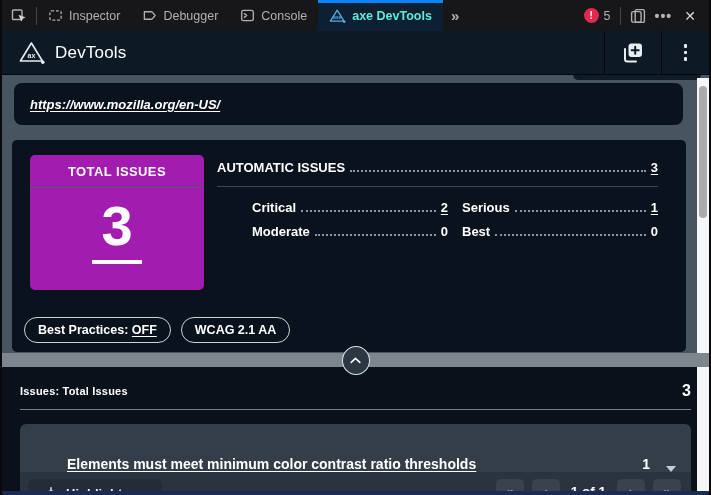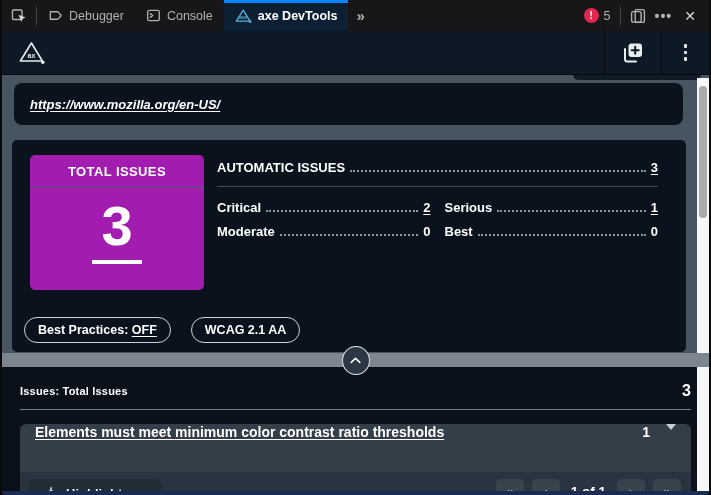--- a/index.html
+++ b/index.html
@@ -11,21 +11,21 @@
 
   
   .tabbar {
     position:absolute; top:0; left:0; right:0; height:31px;
     background:#17171a; color:#b1b1b3; font-size:12.5px;
     display:flex; align-items:stretch;
   }
   .tabbar .tool-btn { display:flex; align-items:center; padding:0 9px; }
   .vsep { width:1px; height:18px; background:#45454b; align-self:center; }
   .tab { display:flex; align-items:center; gap:6px; padding:0 11px; cursor:default; white-space:nowrap; }
-  .tab.active { background:#0d2033; color:#ffffff; font-weight:bold; box-shadow: inset 0 3px 0 0 #0a84ff; }
+  .tab.active { background:#0d2033; color:#5eead4; font-weight:bold; box-shadow: inset 0 3px 0 0 #0a84ff; }
   .overflow-chevrons { display:flex; align-items:center; font-size:15px; font-weight:bold; padding:0 8px; letter-spacing:-2px; }
   .tab-right { margin-left:auto; display:flex; align-items:center; gap:9px; padding-right:10px; }
   .err-group { display:flex; align-items:center; gap:5px; }
   .err-badge { width:15px; height:15px; border-radius:50%; background:#e22850; color:#fff;
     font-size:10px; font-weight:bold; display:flex; align-items:center; justify-content:center; }
   .menu-dots { font-size:14px; letter-spacing:1px; font-weight:bold; color:#b1b1b3; }
   .close-x { font-size:14px; color:#d7d7db; padding:0 3px; }
 
   
   .axe-header {
@@ -55,43 +55,43 @@
   .total-num { color:#fff; font-size:56px; font-weight:600; line-height:1.05;
     border-bottom:4px solid #fff; padding:0 9px 4px; }
 
   .stats { position:absolute; top:20px; left:205px; right:28px; color:#fff; font-size:13px; font-weight:bold; }
   .stat-row { display:flex; align-items:flex-end; }
   .leader { flex:1; border-bottom:2px dotted #8d97a1; margin:0 5px 3px; }
   .stat-val { text-align:right; }
   .u { text-decoration:underline; text-underline-offset:2px; }
   .stats-hr { border:none; border-top:1px solid #3d4a56; margin:11px 0 13px; }
   .sev-grid { display:flex; flex-direction:column; gap:9px; }
-  .sev-row { display:flex; }
+  .sev-row { display:flex;margin-left:35px; }
   .sev-cell { flex:1; display:flex; align-items:flex-end; }
   .sev-cell + .sev-cell { margin-left:14px; }
 
-  .pill-row { position:absolute; left:12px; bottom:9px; display:flex; gap:20px; }
+  .pill-row { position:absolute; left:12px; bottom:9px; display:flex; gap:10px; }
   .pill { border:1.5px solid #cdd3d8; border-radius:14px; background:transparent;
     color:#fff; font-size:12.5px; font-weight:bold; padding:5px 13px; font-family:inherit; }
 
   
   .splitter { position:absolute; top:353px; left:0; right:0; height:14px; background:#7d868e; z-index:5; }
   .collapse-btn { position:absolute; top:346px; left:50%; transform:translateX(-50%);
     width:28px; height:29px; border-radius:50%; background:#2b3844; border:1.5px solid #dfe3e7;
     display:flex; align-items:center; justify-content:center; z-index:6; }
 
   
   .issues { position:absolute; top:367px; left:0; right:0; bottom:0; background:#0a111a; color:#fff; }
   .issues-head { display:flex; justify-content:space-between; align-items:center; padding:15px 18px 9px; }
   .issues-title { font-size:11px; font-weight:bold; letter-spacing:.2px; }
   .issues-count { font-size:16px; font-weight:bold; }
   .issues-hr { border:none; border-top:1px solid #767f88; margin:0 18px; }
   .issue-card { position:absolute; top:57px; left:18px; right:18px; bottom:-10px;
     background:#333e49; border-radius:6px; overflow:hidden; }
-  .issue-title-row { height:48px; display:flex; align-items:flex-start; padding:0 15px; }
+  .issue-title-row { height:48px; display:flex; align-items:flex-end; padding:0 15px;margin-left:32px; }
   .issue-title { font-size:14px; font-weight:bold; text-decoration:underline; text-underline-offset:2px; flex:1; padding-right:10px; }
   .issue-count { font-size:14px; font-weight:bold; margin-right:16px; }
   .tri-down { width:0; height:0; border-left:5px solid transparent; border-right:5px solid transparent; border-top:6px solid #c7ced6; }
   .issue-toolbar { position:absolute; top:48px; left:0; right:0; bottom:0; background:#2a3440;
     display:flex; align-items:flex-start; padding:7px 10px 0 8px; }
   .hl-btn { display:flex; align-items:center; gap:8px; background:#222d38; border:none; border-radius:6px;
     color:#e8edf2; font-size:13px; font-weight:bold; padding:7px 40px 7px 16px; font-family:inherit; }
   .pager { margin-left:auto; display:flex; align-items:center; gap:8px; }
   .pg-btn { width:28px; height:24px; background:#39434e; border:none; border-radius:5px;
     color:#97a1ab; font-size:13px; font-weight:bold; display:flex; align-items:center; justify-content:center; font-family:inherit; }
@@ -115,20 +115,28 @@
     <div class="tool-btn">
       <span>
         <svg width="16" height="16" viewBox="0 0 16 16" fill="none">
           <rect x="1.5" y="2" width="9.5" height="9.5" rx="1" stroke="#b1b1b3" stroke-width="1.4"></rect>
           <path d="M7.5 6.8 L14.6 9.6 L11.6 10.8 L10.4 13.8 Z" fill="#d7d7db"></path>
         </svg>
       </span>
     </div>
     <div class="vsep"></div>
 
+    <div class="tab">
+      <span>
+        <svg width="15" height="15" viewBox="0 0 16 16" fill="none">
+          <rect x="2" y="3" width="12" height="10" rx="1.5" stroke="#b1b1b3" stroke-width="1.4" stroke-dasharray="3 2"></rect>
+        </svg>
+      </span>
+      <span>Inspector</span>
+    </div>
 
     <div class="tab">
       <span>
         <svg width="15" height="15" viewBox="0 0 16 16" fill="none">
           <path d="M2.5 4 H10 a1.5 1.5 0 0 1 1.2 .6 L14 8 L11.2 11.4 a1.5 1.5 0 0 1 -1.2 .6 H2.5 Z" stroke="#b1b1b3" stroke-width="1.4" stroke-linejoin="round"></path>
         </svg>
       </span>
       <span>Debugger</span>
     </div>
 
@@ -177,20 +185,21 @@
 
   <div class="axe-header">
     <div class="brand">
       <span>
         <svg width="28" height="26" viewBox="0 0 28 26" fill="none">
           <path d="M13.4 3 L24.4 21 H2.4 Z" stroke="#e8edf2" stroke-width="1.6" stroke-linejoin="round"></path>
           <text x="13.4" y="18.4" font-size="7" fill="#e8edf2" text-anchor="middle" font-family="Liberation Sans, sans-serif" font-weight="bold">ax</text>
           <circle cx="24.8" cy="22.2" r="1.8" fill="#e8edf2"></circle>
         </svg>
       </span>
+      <span class="brand-title">DevTools</span>
     </div>
     <div class="header-right">
       <div class="header-btn">
         <span>
           <svg width="24" height="24" viewBox="0 0 24 24" fill="none">
             <path d="M4 8 V18 a2.5 2.5 0 0 0 2.5 2.5 H15" stroke="#e8edf2" stroke-width="2" stroke-linecap="round"></path>
             <rect x="7.5" y="2.5" width="13.5" height="13.5" rx="3" fill="#e8edf2"></rect>
             <path d="M14.2 5.8 v7 M10.7 9.3 h7" stroke="#0d1a26" stroke-width="2" stroke-linecap="round"></path>
           </svg>
         </span>

